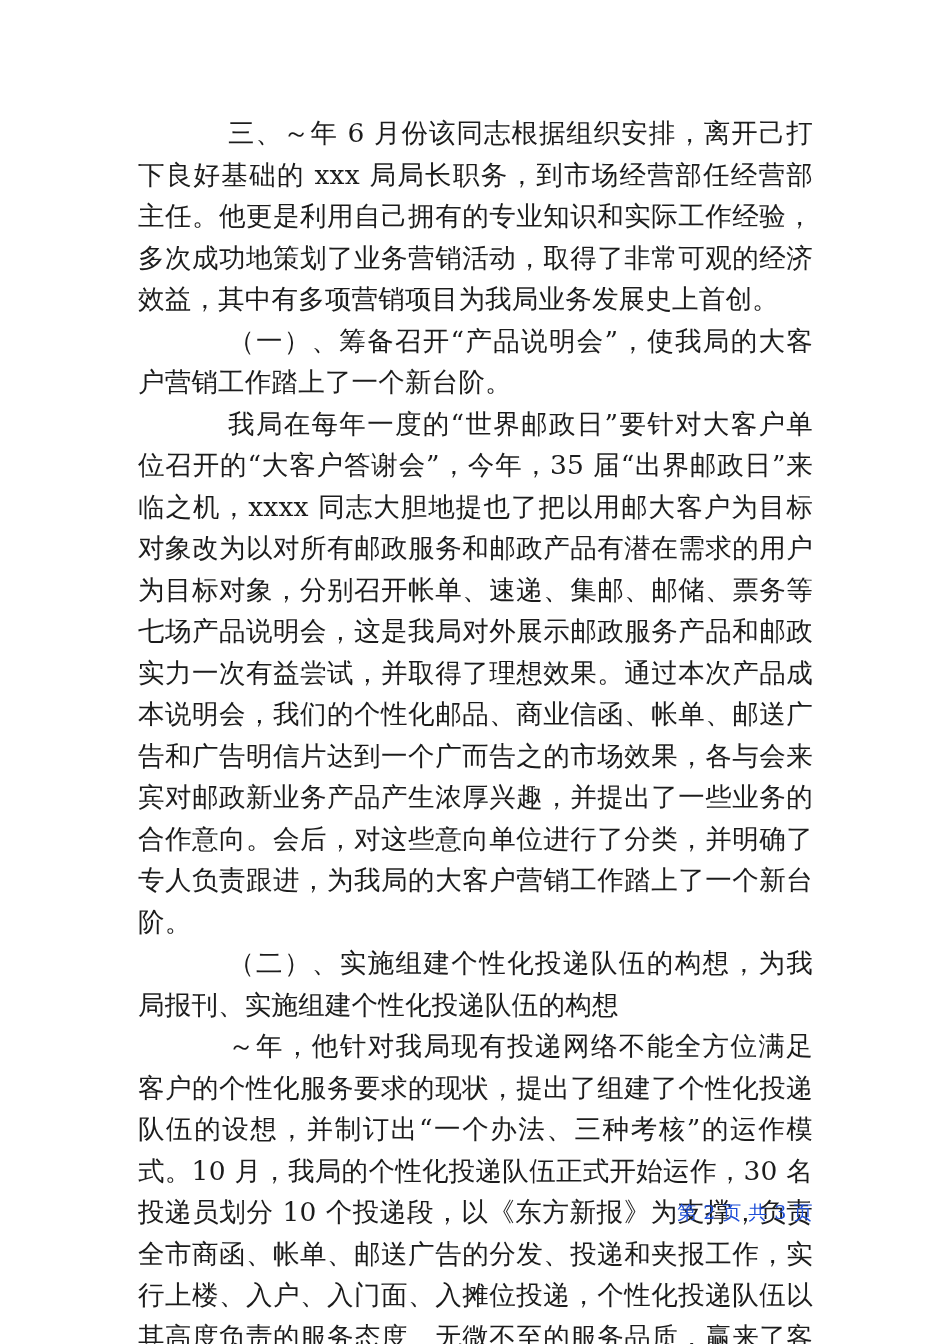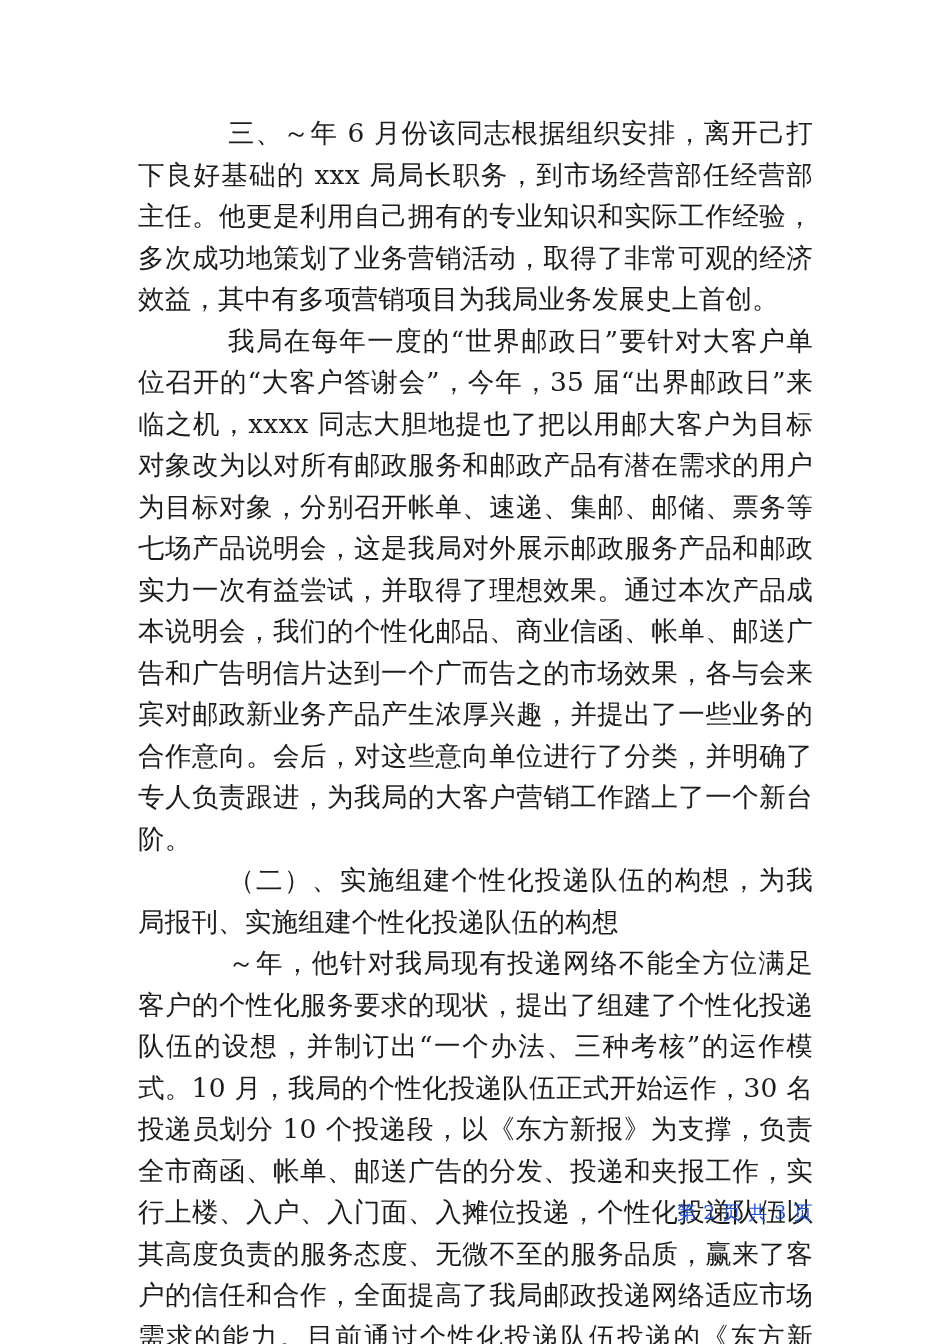--- a/index.html
+++ b/index.html
@@ -55,20 +55,21 @@
 </style>
 </head>
 <body>
 
 <div class="page">
 
   <div class="page-body">
 
     <p class="para indent">三、～年 6 月份该同志根据组织安排，离开己打下良好基础的 xxx 局局长职务，到市场经营部任经营部主任。他更是利用自己拥有的专业知识和实际工作经验，多次成功地策划了业务营销活动，取得了非常可观的经济效益，其中有多项营销项目为我局业务发展史上首创。</p>
 
+    <p class="para indent">（一）、筹备召开“产品说明会”，使我局的大客户营销工作踏上了一个新台阶。</p>
 
     <p class="para indent">我局在每年一度的“世界邮政日”要针对大客户单位召开的“大客户答谢会”，今年，35 届“出界邮政日”来临之机，xxxx 同志大胆地提也了把以用邮大客户为目标对象改为以对所有邮政服务和邮政产品有潜在需求的用户为目标对象，分别召开帐单、速递、集邮、邮储、票务等七场产品说明会，这是我局对外展示邮政服务产品和邮政实力一次有益尝试，并取得了理想效果。通过本次产品成本说明会，我们的个性化邮品、商业信函、帐单、邮送广告和广告明信片达到一个广而告之的市场效果，各与会来宾对邮政新业务产品产生浓厚兴趣，并提出了一些业务的合作意向。会后，对这些意向单位进行了分类，并明确了专人负责跟进，为我局的大客户营销工作踏上了一个新台阶。</p>
 
     <p class="para indent">（二）、实施组建个性化投递队伍的构想，为我局报刊、实施组建个性化投递队伍的构想</p>
 
     <p class="para indent">～年，他针对我局现有投递网络不能全方位满足客户的个性化服务要求的现状，提出了组建了个性化投递队伍的设想，并制订出“一个办法、三种考核”的运作模式。10 月，我局的个性化投递队伍正式开始运作，30 名投递员划分 10 个投递段，以《东方新报》为支撑，负责全市商函、帐单、邮送广告的分发、投递和夹报工作，实行上楼、入户、入门面、入摊位投递，个性化投递队伍以其高度负责的服务态度、无微不至的服务品质，赢来了客户的信任和合作，全面提高了我局邮政投递网络适应市场需求的能力。目前通过个性化投递队伍投递的《东方新报》1xx 份，为企业带来近 40</p>
 
   </div>
 
   <div class="footer">第 2 页 共 3 页</div>

